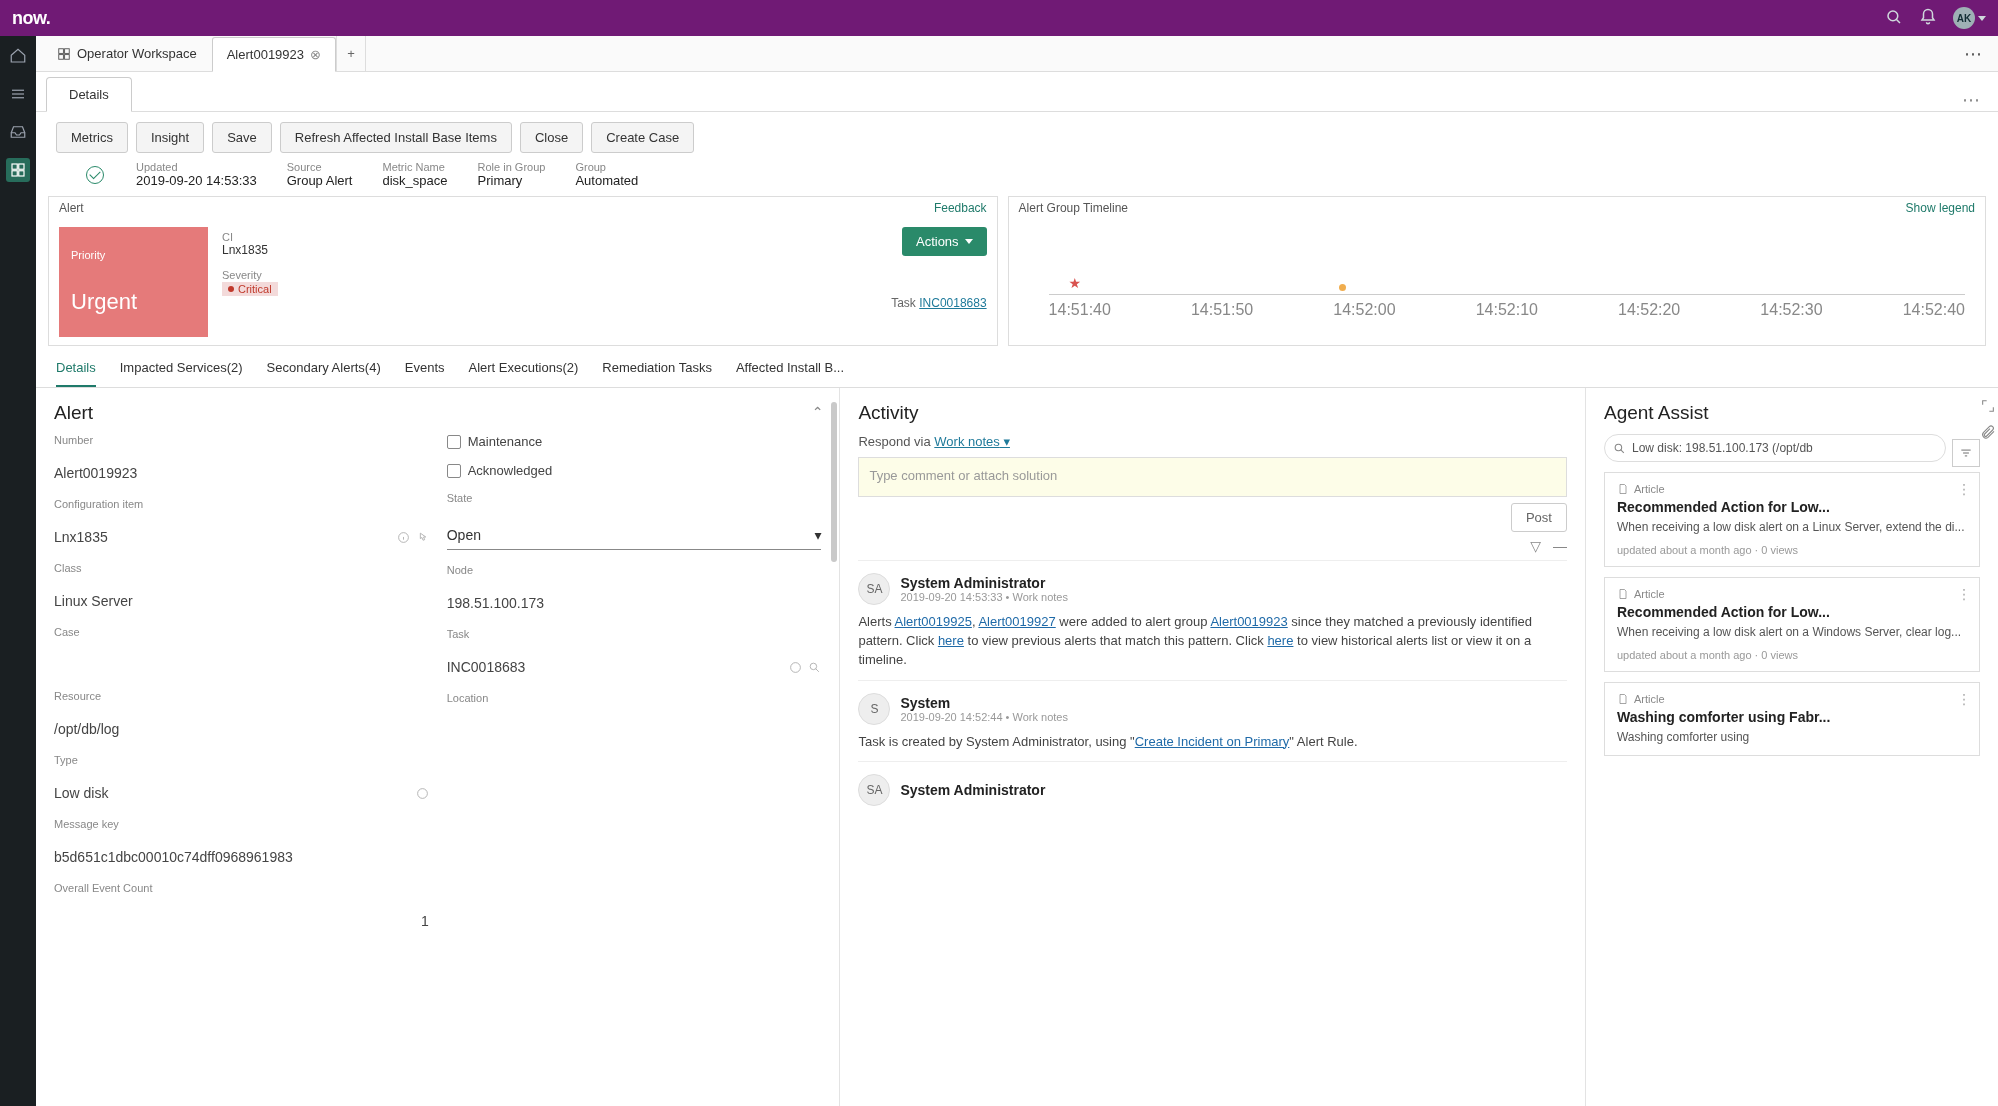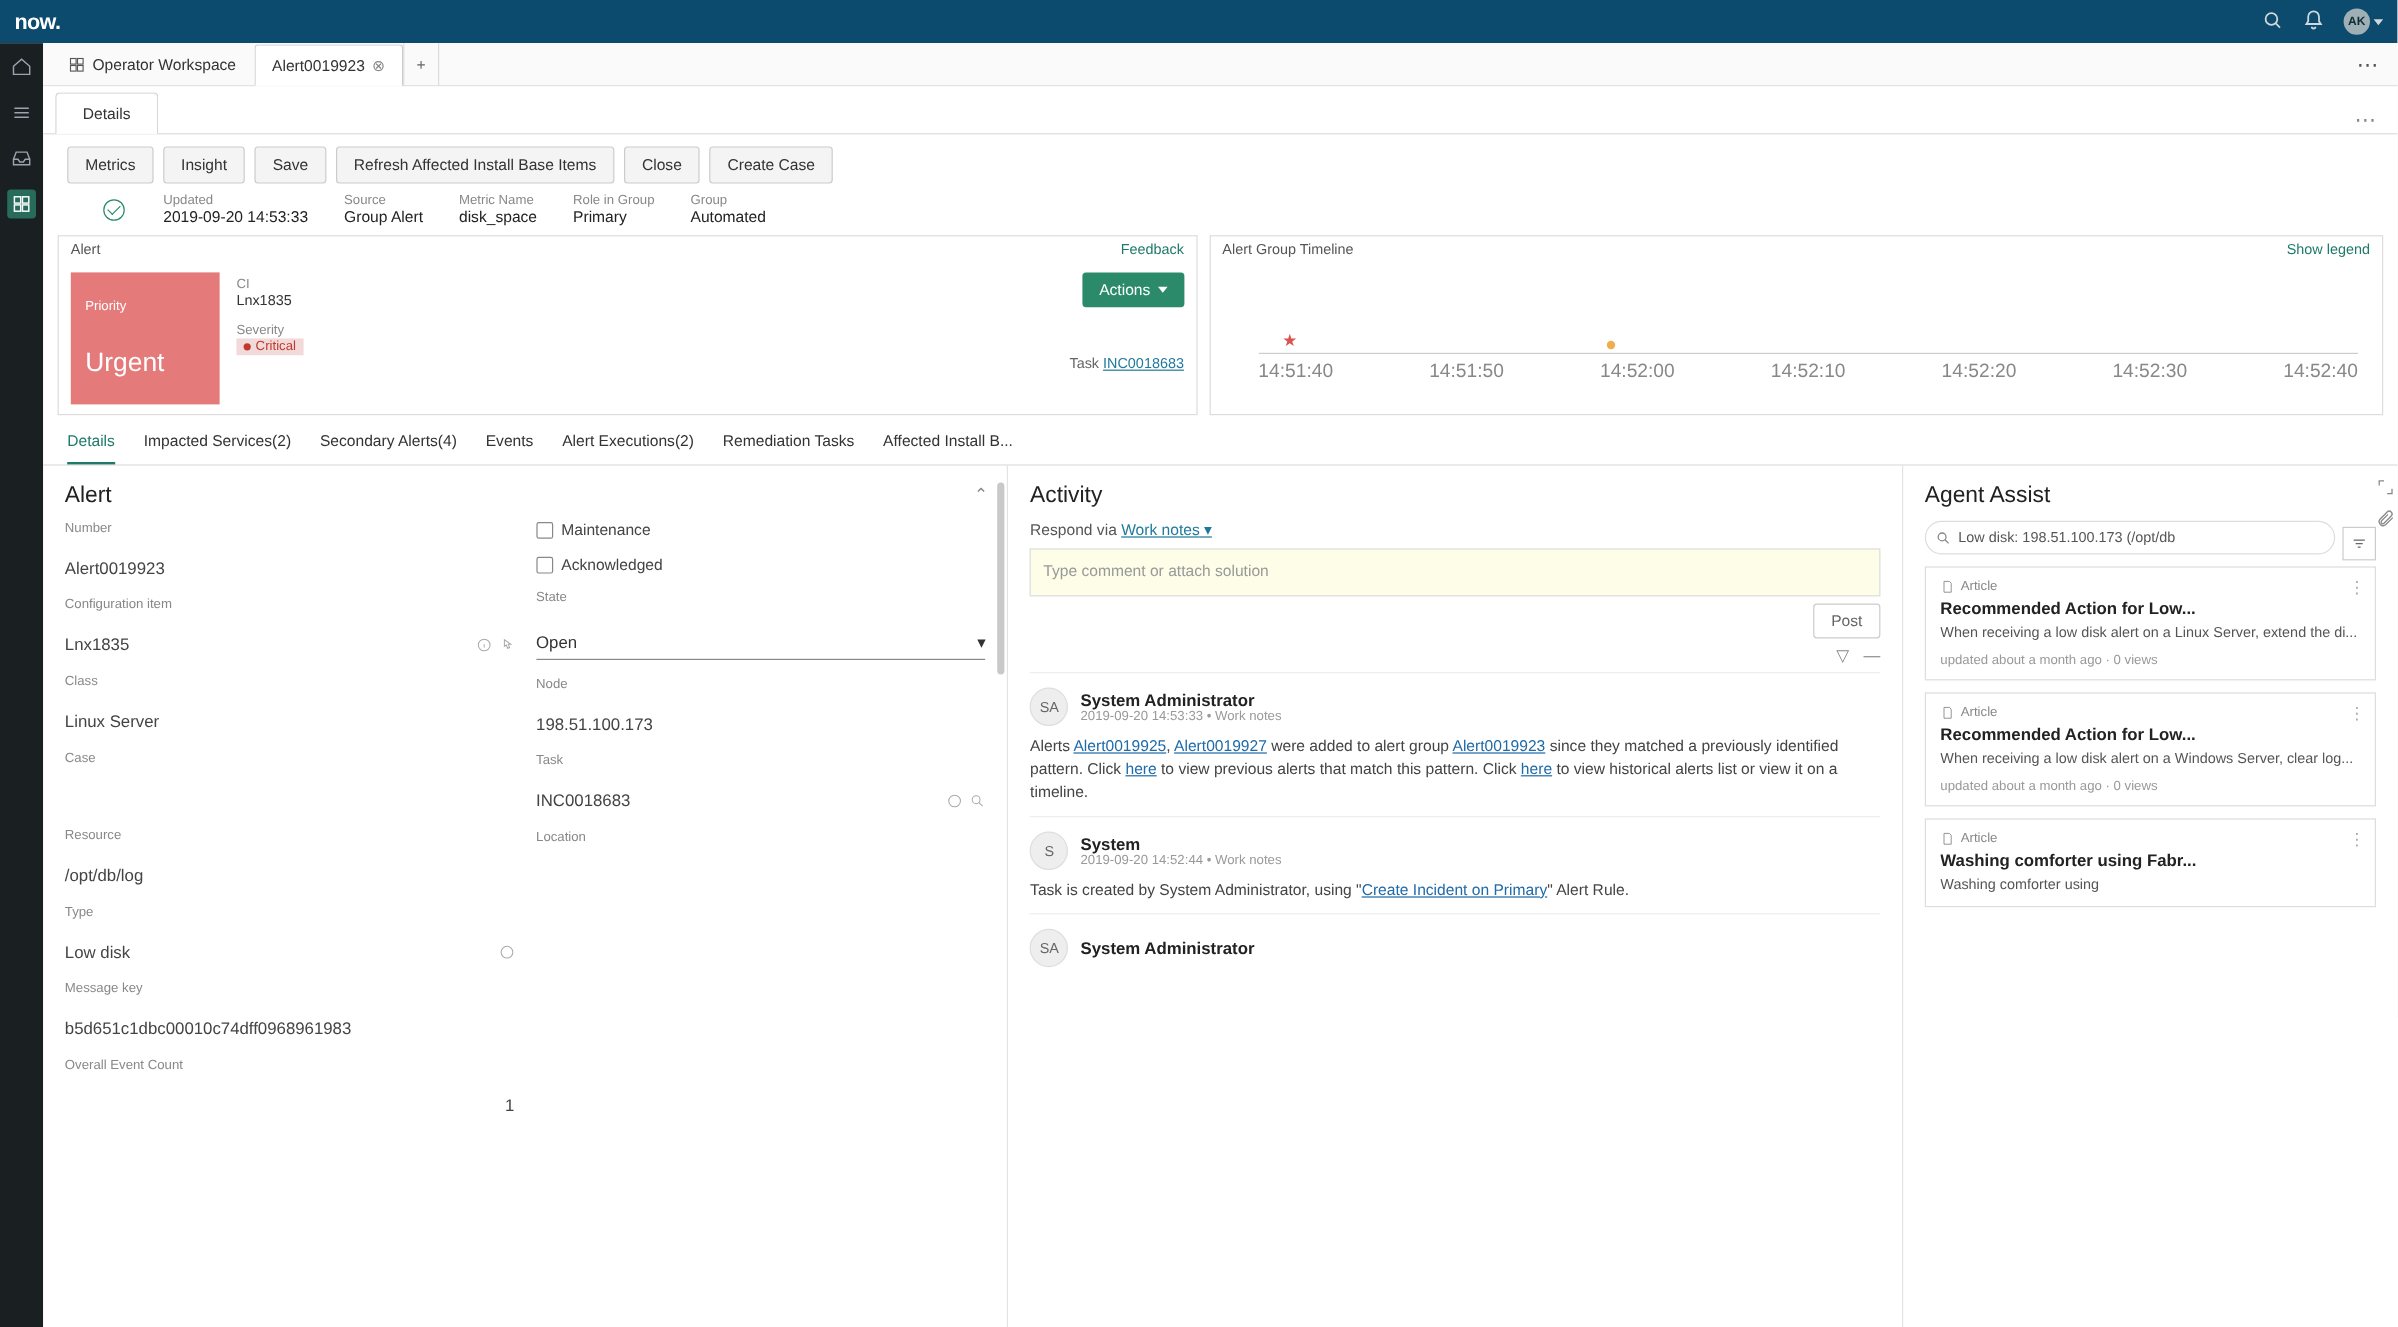--- a/index.html
+++ b/index.html
@@ -1,20 +1,20 @@
 <!DOCTYPE html>
 <html><head>
 <meta charset="utf-8">
 <style>
 * { box-sizing: border-box; margin: 0; padding: 0; font-family: Arial, Helvetica, sans-serif; }
 body { background: #f5f5f5; color: #333; font-size: 13px; overflow: hidden; }
 .app { display: flex; flex-direction: column; height: 100vh; width: 100vw; }
 
 
-.top-banner { background: #0c4a6e; height: 36px; display: flex; align-items: center; padding: 0 12px; color: #fff; }
+.top-banner { background: #701a75; height: 36px; display: flex; align-items: center; padding: 0 12px; color: #fff; }
 .logo { font-weight: bold; font-size: 18px; letter-spacing: -0.5px; color: #fff; }
 .top-banner-right { margin-left: auto; display: flex; align-items: center; gap: 16px; }
 .top-banner-right svg { width: 18px; height: 18px; fill: none; stroke: #cfd8dc; stroke-width: 2; }
 .avatar-circle { width: 22px; height: 22px; border-radius: 50%; background: #9eb0b5; color: #112d34; font-size: 10px; display: flex; align-items: center; justify-content: center; font-weight: bold; }
 .avatar-wrap { display:flex; align-items:center; gap:3px;}
 .caret-down { width: 0; height: 0; border-left: 4px solid transparent; border-right: 4px solid transparent; border-top: 5px solid #cfd8dc; }
 
 
 .body-row { flex: 1; display: flex; min-height: 0; }
 .left-rail { width: 36px; background: #1a1f22; display: flex; flex-direction: column; align-items: center; padding-top: 8px; gap: 14px; }
@@ -54,21 +54,21 @@
 .meta-value { font-size:13px; color:#222;}
 .check-circle { width:18px; height:18px; border:1.5px solid #2a8a6a; border-radius:50%; display:flex; align-items:center; justify-content:center; margin-right:2px; align-self:center;}
 .check-circle::after { content:""; width:5px; height:9px; border-right:1.5px solid #2a8a6a; border-bottom:1.5px solid #2a8a6a; transform: rotate(45deg) translate(-1px,-1px); }
 
 
 .cards-row { display:flex; gap:10px; padding: 0 12px;}
 .card { border:1px solid #ddd; background:#fff; flex:1; position:relative; }
 .card-header { display:flex; justify-content:space-between; padding:4px 10px; font-size:12px; color:#555;}
 .card-link { color:#1f7a6a; font-size:12px; cursor:pointer;}
 .alert-card-body { display:flex; padding:8px 10px 8px 10px; align-items:flex-start; min-height:100px;}
-.priority-box { width:124px; height:110px; background:#e57a7a; color:#fff; display:flex; flex-direction:column; justify-content:center; padding-left:12px;gap:28px; }
+.priority-box { width:149px; height:110px; background:#e57a7a; color:#fff; display:flex; flex-direction:column; justify-content:center; padding-left:12px;gap:28px; }
 .priority-label { font-size:11px; }
 .priority-value { font-size:22px; font-weight: normal; }
 .alert-ci { margin-left:14px; display:flex; flex-direction:column; gap:12px; font-size:12px; padding-top:4px;}
 .alert-ci .lbl { color:#888; font-size:11px;}
 .sev-pill { background:#f3dada; color:#c0392b; font-size:11px; padding:1px 6px; display:inline-flex; align-items:center; gap:4px; width:fit-content;}
 .sev-dot { width:6px; height:6px; background:#c0392b; border-radius:50%; }
 .alert-card-right { margin-left:auto; display:flex; flex-direction:column; align-items:flex-end; gap:40px;}
 .actions-btn { background:#2a8a6a; color:#fff; border:none; padding:7px 14px; font-size:13px; border-radius:3px; display:flex; align-items:center; gap:6px; cursor:pointer;}
 .actions-btn .caret { border-left:4px solid transparent; border-right:4px solid transparent; border-top:5px solid #fff;}
 .task-line { font-size:12px; color:#666; }

